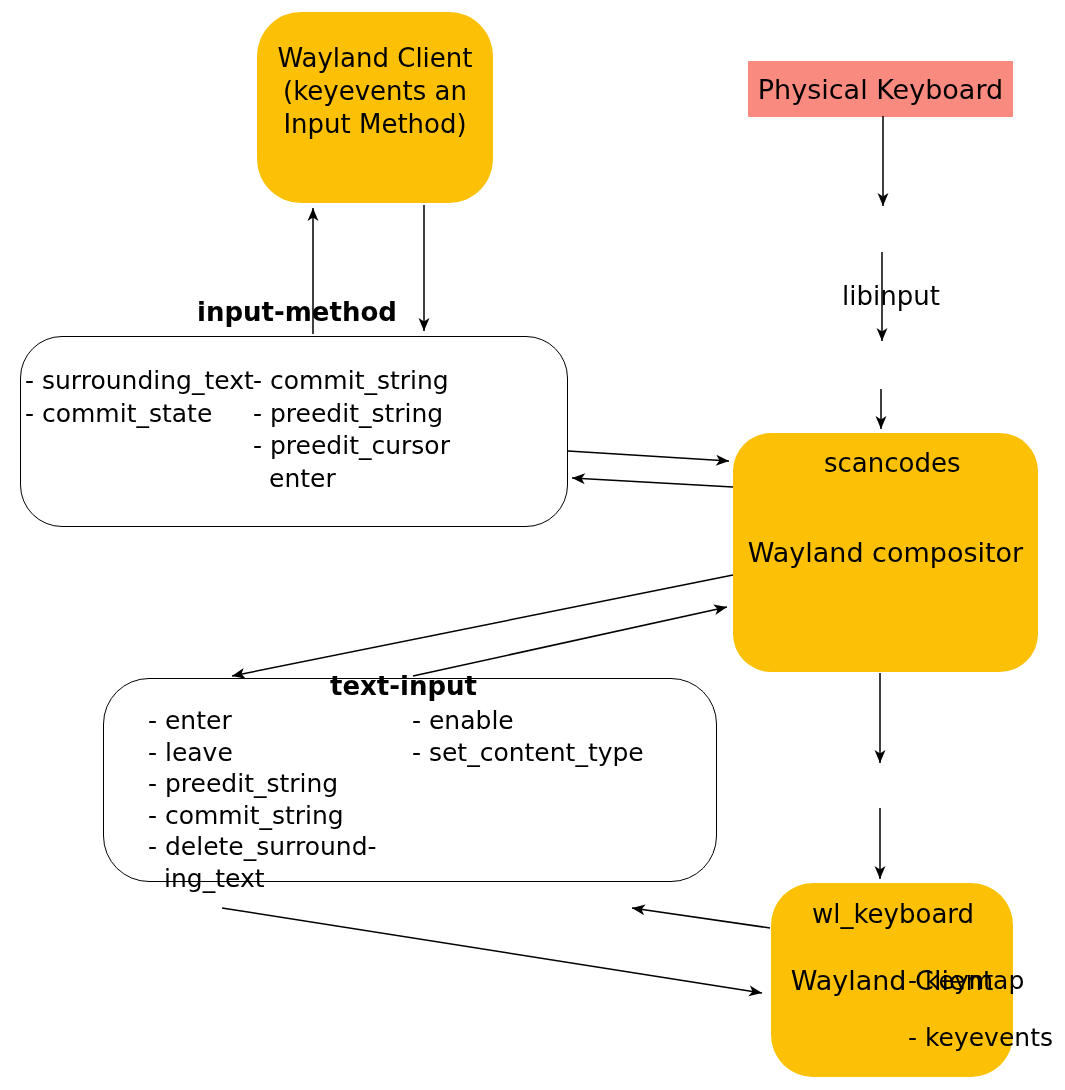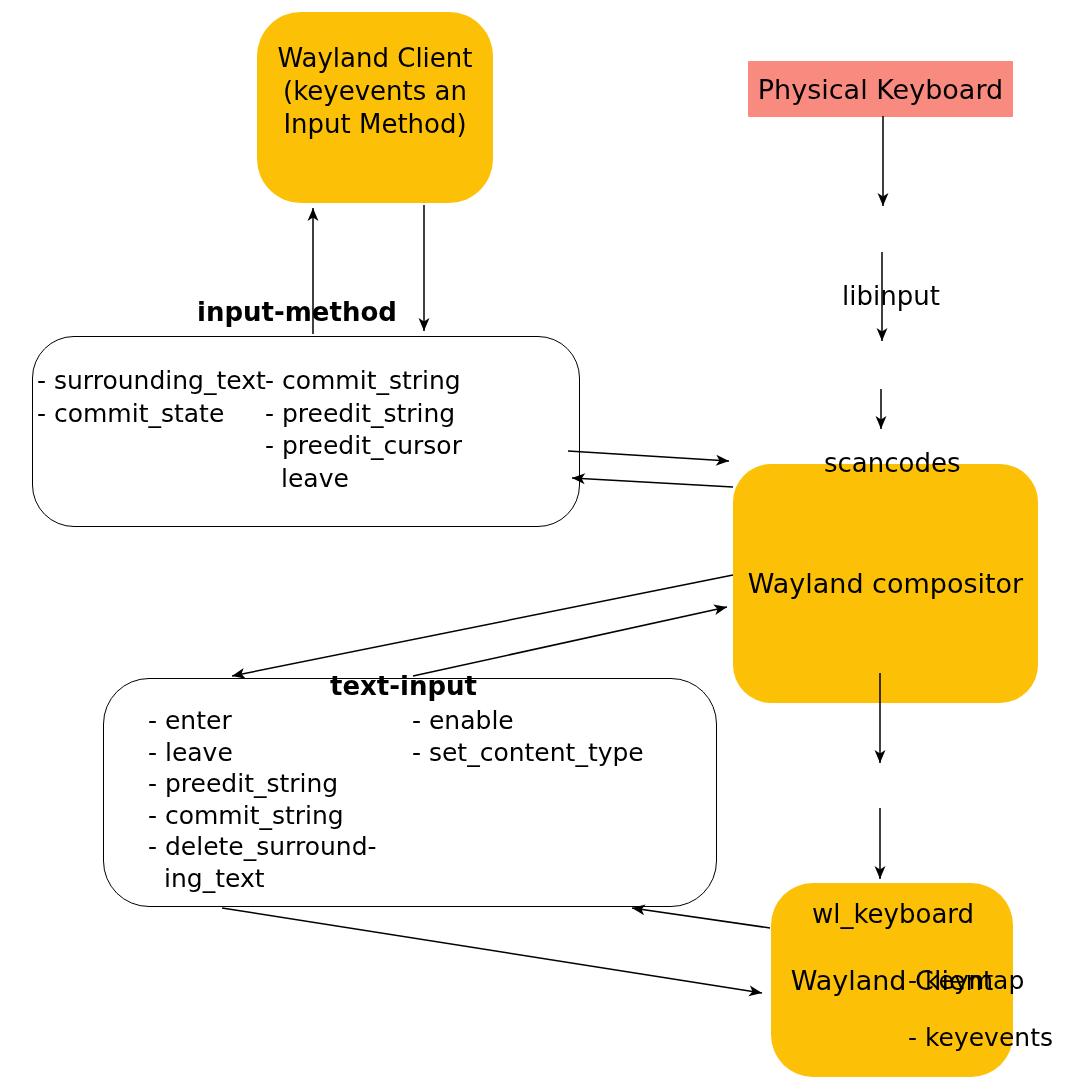--- a/index.html
+++ b/index.html
@@ -23,24 +23,24 @@
   .col.ti .row { height:31.5px; line-height:31.5px; }
   .row.cont { padding-left:16px; }
   .lbl { position:absolute; white-space:nowrap; }
   .lbl.bold { font-weight:bold; font-size:26px; }
   .lbl.edge { font-size:26px; }
   .lbl.small { font-size:25px; }
   svg.wires { position:absolute; left:0; top:0; z-index:5; pointer-events:none; }
   .lbl, .node span { z-index:6; position:relative; }
   #node-client-im   { left:257px; top:12px;  width:236px; height:191px; border-radius:44px; font-size:26px; line-height:33px; justify-content:flex-start; padding-top:30px; }
   #node-keyboard    { left:748px; top:61px;  width:265px; height:56px;  border-radius:1px; font-size:27px; }
-  #node-compositor  { left:733px; top:433px; width:305px; height:239px; border-radius:38px; font-size:27px;margin-top:31px; }
+  #node-compositor  { left:733px; top:433px; width:305px; height:239px; border-radius:38px; font-size:27px; }
   #node-client      { left:771px; top:883px; width:242px; height:194px; border-radius:42px; font-size:27px; }
-  #im-box { left:20px;  top:336px; width:548px; height:191px; border-radius:42px;margin-left:12px; }
-  #ti-box { left:103px; top:678px; width:614px; height:229px; border-radius:46px;padding-left:28px; }
+  #im-box { left:20px;  top:336px; width:548px; height:191px; border-radius:42px; }
+  #ti-box { left:103px; top:678px; width:614px; height:204px; border-radius:46px;padding-left:28px; }
   #im-left  { left:4px;   top:28px; }
   #im-right { left:232px; top:28px; }
   #ti-left  { left:44px;  top:26px; }
   #ti-right { left:308px; top:26px; }
   #label-input-method { left:197px; top:297px; }
   #label-text-input   { left:330px; top:641px; }
   #label-libinput     { left:842px; top:221px; }
   #label-scancodes    { left:824px; top:358px; }
   #label-wl-keyboard  { left:812px; top:779px; }
   #label-keymap       { left:908px; top:816px; }
@@ -71,21 +71,21 @@
 
   <div class="pbox" id="im-box">
     <div class="col" id="im-left">
       <div class="row">- surrounding_text</div>
       <div class="row">- commit_state</div>
     </div>
     <div class="col" id="im-right">
       <div class="row">- commit_string</div>
       <div class="row">- preedit_string</div>
       <div class="row">- preedit_cursor</div>
-      <div class="row cont">leave</div>
+      <div class="row cont">enter</div>
     </div>
   </div>
 
   <div class="pbox" id="ti-box">
     <div class="col ti" id="ti-left">
       <div class="row">- enter</div>
       <div class="row">- leave</div>
       <div class="row">- preedit_string</div>
       <div class="row">- commit_string</div>
       <div class="row">- delete_surround-</div>

